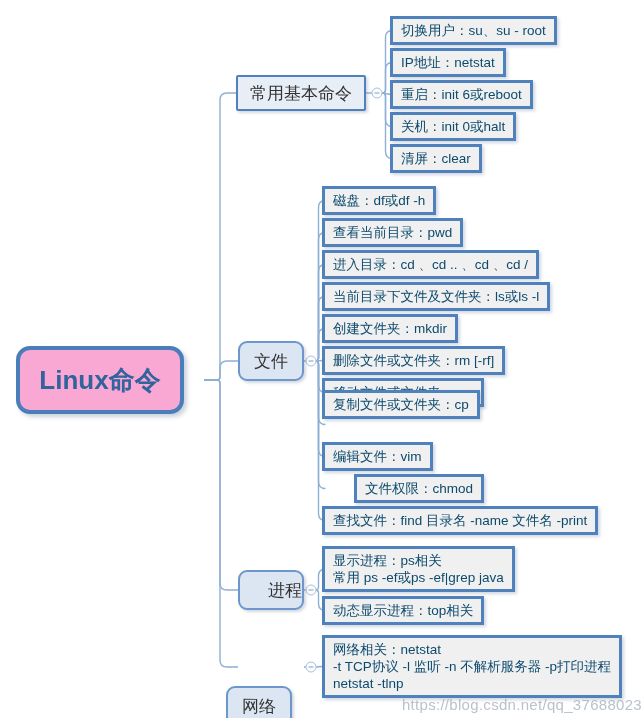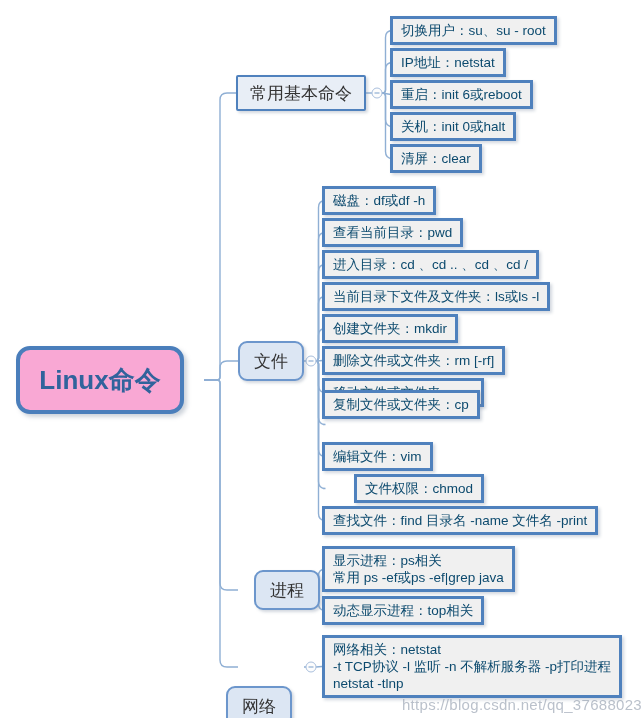--- a/index.html
+++ b/index.html
@@ -90,21 +90,21 @@
   <div class="node root" style="left:16px;top:346px;">
     <span>Linux命令</span>
   </div>
 
   <div class="node branch-rect" style="left:236px;top:75px;width:130px;height:36px;">
     <span>常用基本命令</span>
   </div>
   <div class="node branch-round" style="left:238px;top:341px;width:66px;height:40px;">
     <span>文件</span>
   </div>
-  <div class="node branch-round" style="left:254px;top:570px;width:66px;height:40px;">
+  <div class="node branch-round" style="left:238px;top:570px;width:66px;height:40px;justify-content:flex-end;">
     <span>进程</span>
   </div>
   <div class="node branch-round" style="left:226px;top:647px;width:66px;height:40px;margin-top:39px;">
     <span>网络</span>
   </div>
 
   <div class="leaf" style="left:390px;top:16px;">切换用户：su、su - root</div>
   <div class="leaf" style="left:390px;top:48px;">IP地址：netstat</div>
   <div class="leaf" style="left:390px;top:80px;">重启：init 6或reboot</div>
   <div class="leaf" style="left:390px;top:112px;">关机：init 0或halt</div>

